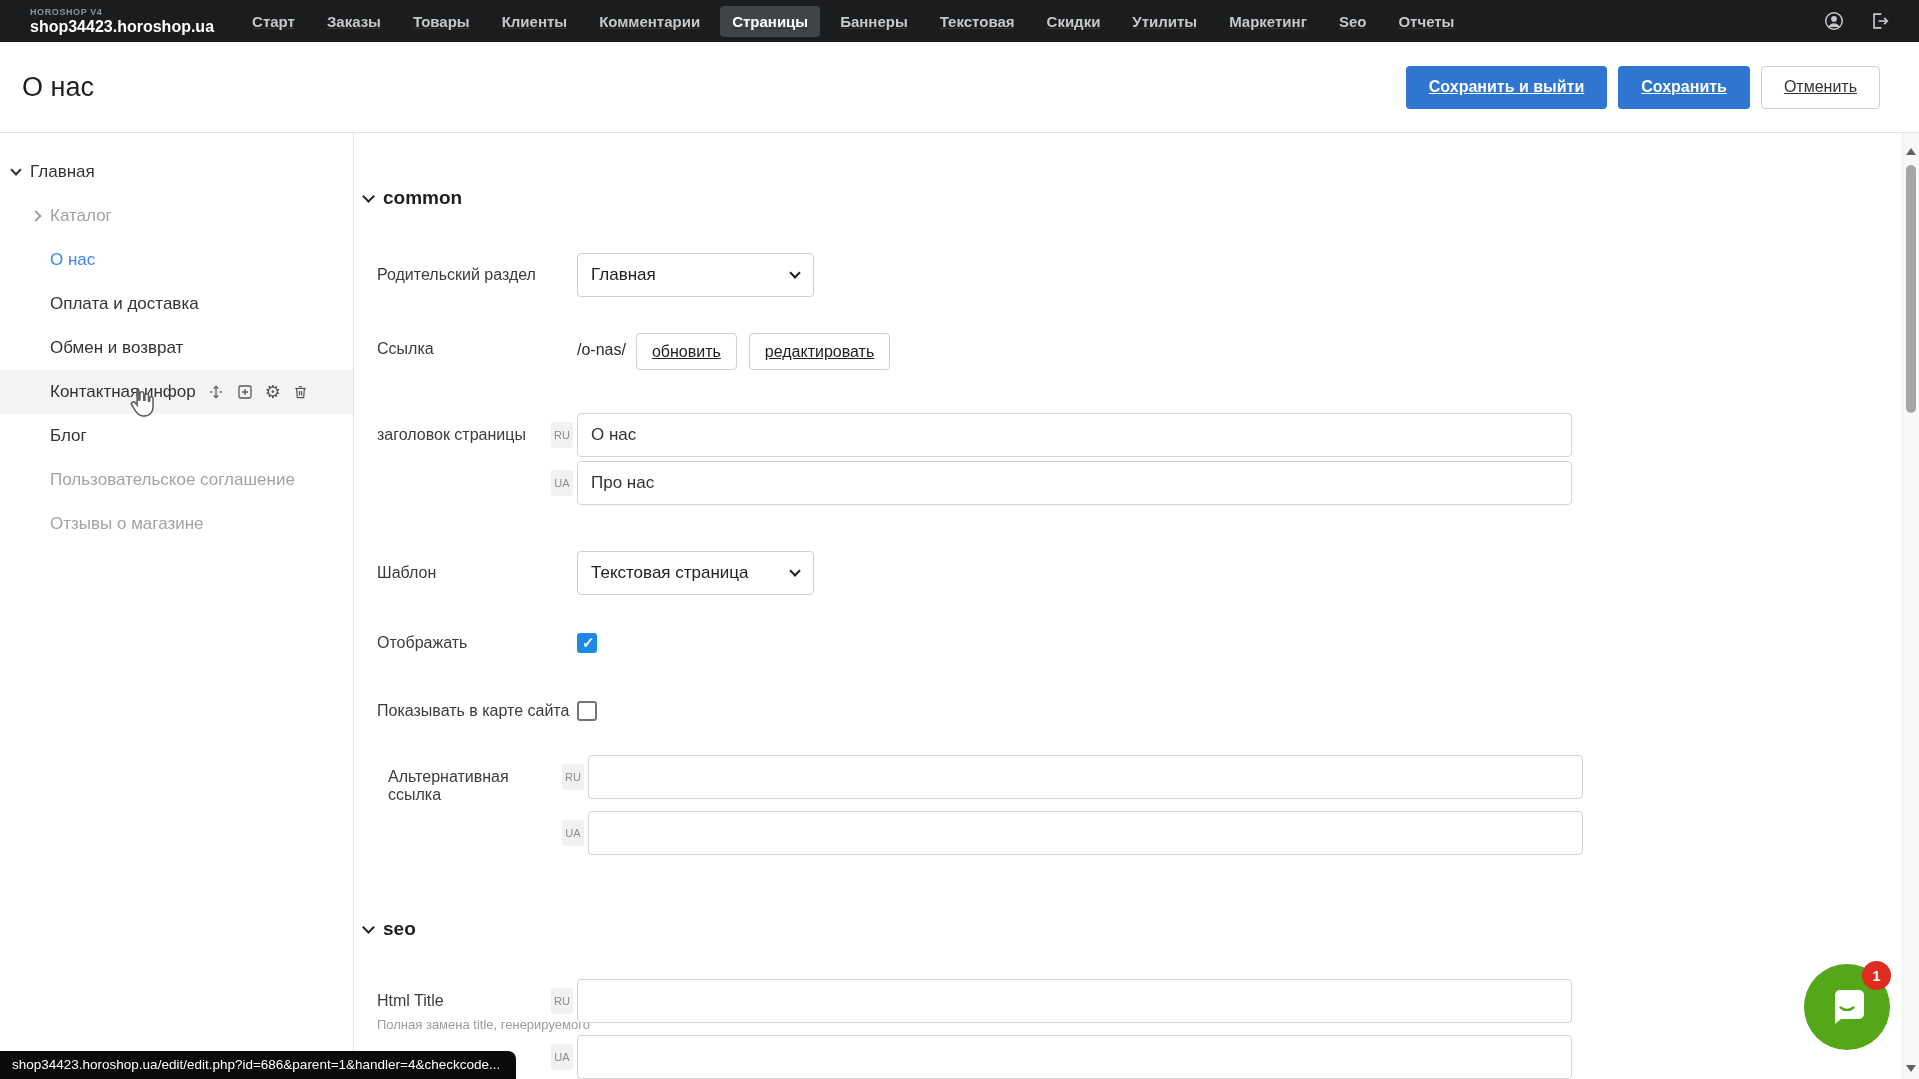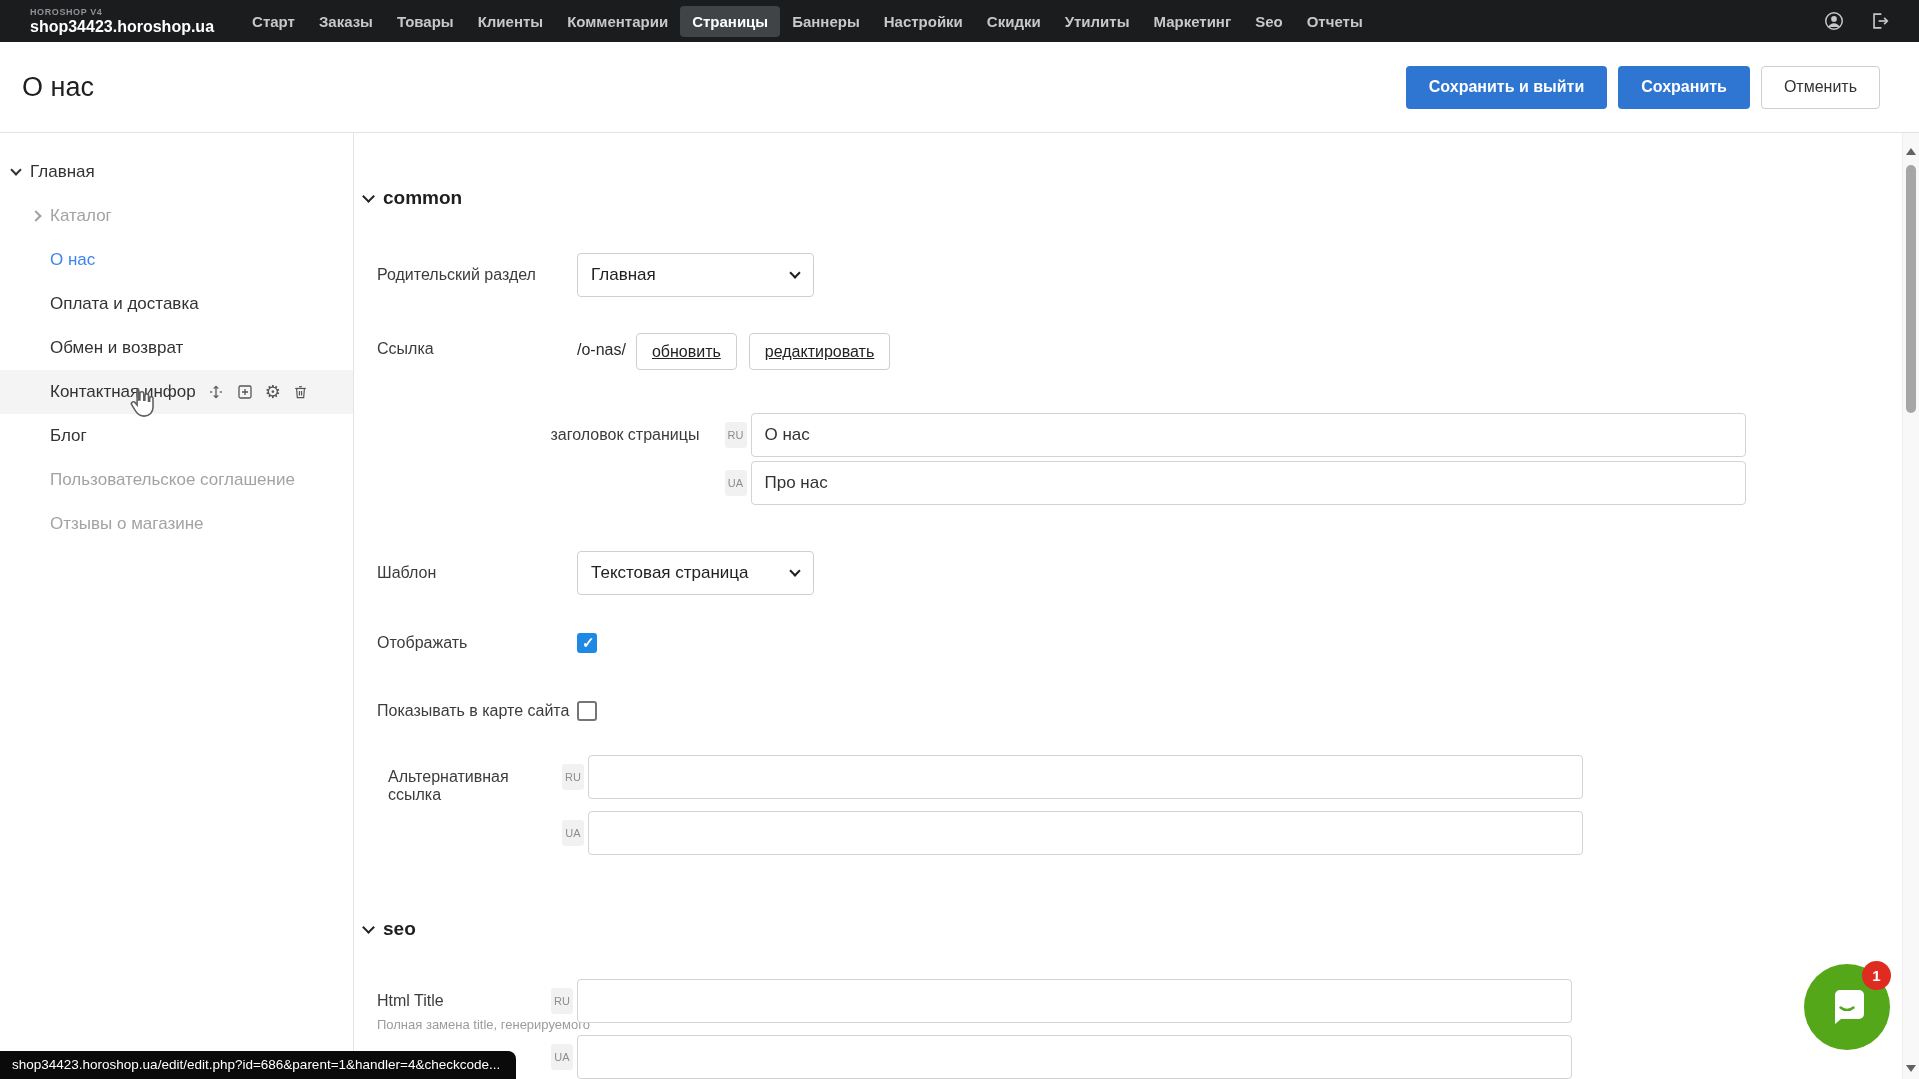--- a/index.html
+++ b/index.html
@@ -5,35 +5,35 @@
   * { box-sizing: border-box; margin: 0; padding: 0; }
   html,body { width:1919px; height:1079px; overflow:hidden; background:#fff;
     font-family:"Liberation Sans", sans-serif; color:#333; cursor:default; }
 
   
   .topnav { height:42px; background:#1a1c1e; display:flex; align-items:center;
     padding:0 16px 0 30px; }
   .logo { margin-right:26px; line-height:1; }
   .logo-brand { font-size:9px; font-weight:bold; color:#8f9296; letter-spacing:.6px; margin-bottom:2px; }
   .logo-domain { font-size:16px; font-weight:bold; color:#ffffff; }
-  .nav-menu { display:flex; align-items:center; flex:1; }
+  .nav-menu { display:flex; align-items:center; gap:8px; flex:1;text-decoration:underline; }
   .nav-item { font-size:15px; font-weight:bold; color:#c6c8ca; padding:7px 12px;
     border-radius:4px; white-space:nowrap; }
   .nav-item.active { background:#404447; color:#fff; }
   .nav-icons { display:flex; align-items:center; gap:24px; margin-left:auto; padding-right:12px; }
   .nav-icons svg { display:block; }
 
   
   .header { height:91px; background:#fff; border-bottom:1px solid #e2e2e2;
     display:flex; align-items:center; justify-content:space-between; padding:0 39px 0 22px; }
   .page-title { font-size:27px; font-weight:400; color:#1f1f1f; }
   .header-buttons { display:flex; gap:11px; }
   .btn { height:43px; border-radius:4px; font-size:16px; padding:0 22px;
     display:flex; align-items:center; border:1px solid transparent;
-    font-family:inherit; cursor:pointer; }
+    font-family:inherit; cursor:pointer;text-decoration:underline; }
   .btn-primary { background:#2f76d3; color:#fff; font-weight:bold; }
   .btn-default { background:#fff; border-color:#cfcfcf; color:#333; }
 
   
   .main { display:flex; height:946px; position:relative; overflow:hidden; }
 
   
   .sidebar { width:354px; flex-shrink:0; border-right:1px solid #e4e4e4; padding-top:17px; }
   .tree-row { height:44px; display:flex; align-items:center; font-size:17px;
     color:#333; position:relative; cursor:pointer; }
@@ -60,21 +60,21 @@
     transform:rotate(45deg); margin-top:-4px; }
   .sec-common { margin-top:53px; }
   .sec-seo { margin-top:62px; }
 
   .frow { display:flex; align-items:flex-start; margin-left:13px; }
   .flabel { width:174px; flex-shrink:0; font-size:16px; color:#3c3c3c; padding-top:13px; }
   .flabel.wide { width:200px; }
   .fhint { font-size:13px; color:#9c9c9c; margin-top:7px; white-space:nowrap; }
   .r-parent { margin-top:43px; }
   .r-link { margin-top:36px; }
-  .r-pagetitle { margin-top:43px;justify-content:center; }
+  .r-pagetitle { margin-top:43px; }
   .r-template { margin-top:46px; }
   .r-display { margin-top:38px; align-items:center; }
   .r-sitemap { margin-top:48px; align-items:center; }
   .r-altlink { margin-top:34px;margin-left:24px; }
   .r-htmltitle { margin-top:38px; }
   .r-display .flabel, .r-sitemap .flabel { padding-top:0; }
   .r-link .flabel { padding-top:7px; }
 
   .select { width:237px; height:44px; border:1px solid #cfcfcf; border-radius:4px;
     background:#fff; display:flex; align-items:center; padding:0 34px 0 13px;
@@ -134,21 +134,21 @@
     <div class="logo-domain">shop34423.horoshop.ua</div>
   </div>
   <div class="nav-menu">
     <span class="nav-item">Старт</span>
     <span class="nav-item">Заказы</span>
     <span class="nav-item">Товары</span>
     <span class="nav-item">Клиенты</span>
     <span class="nav-item">Комментарии</span>
     <span class="nav-item active">Страницы</span>
     <span class="nav-item">Баннеры</span>
-    <span class="nav-item">Настройки</span>
+    <span class="nav-item">Текстовая</span>
     <span class="nav-item">Скидки</span>
     <span class="nav-item">Утилиты</span>
     <span class="nav-item">Маркетинг</span>
     <span class="nav-item">Seo</span>
     <span class="nav-item">Отчеты</span>
   </div>
   <div class="nav-icons">
     <span>
       <svg width="22" height="22" viewBox="0 0 24 24">
         <circle cx="12" cy="12" r="9" fill="none" stroke="#c6c8ca" stroke-width="1.6"></circle>

